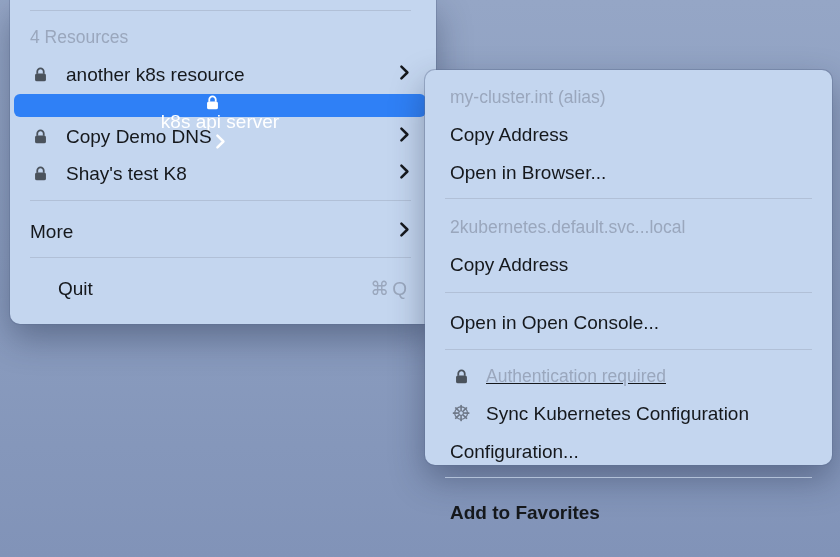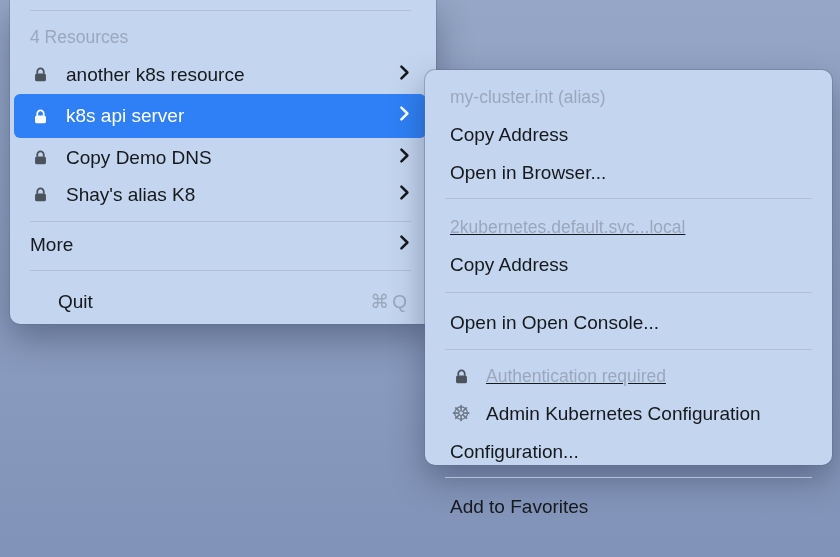--- a/index.html
+++ b/index.html
@@ -61,41 +61,42 @@
   .shortcut{color:var(--muted); font-size:19px; letter-spacing:3px;}
   .k8s-glyph{
     font-size:22px; line-height:1; color:var(--icon-muted);
     font-family:"DejaVu Sans",sans-serif;
   }
   
   .row.selected{
     background:var(--highlight);
     border-radius:6px;
     margin:1px 10px 1px 4px;
-    height:44px;
+    height:23px;
     padding:0 16px 0 16px;
     color:var(--on-highlight);
+    flex-direction:column;
   }
   .row.selected .lock,.row.selected .chevron{color:var(--on-highlight);}
   
   .mm-partial-sep{margin-top:10px;}
   .mm-header{margin-top:8px; height:38px;}
   .mm-sep-1{margin-top:8px;}
-  .mm-more{margin-top:4px;}
+  .mm-more{margin-top:12px;}
   .mm-sep-2{margin-top:7px;}
   .mm-quit{margin-top:12px;margin-left:28px;}
   .sm-header-1{margin-top:8px;}
   .sm-sep-1{margin-top:6px;}
-  .sm-header-2{margin-top:9px;text-decoration:underline;}
+  .sm-header-2{margin-top:9px;}
   .sm-sep-2{margin-top:8px;}
   .sm-admin{margin-top:11px;}
   .sm-sep-3{margin-top:7px;}
   .sm-auth-req{margin-top:7px;text-decoration:underline;}
   .sm-sep-4{margin-top:6px;}
-  .sm-favorites{margin-top:10px;}
+  .sm-favorites{margin-top:16px;font-weight:bold;}
 </style>
 </head>
 <body>
 
 <div class="menu main-menu">
 
   <hr class="sep mm-partial-sep">
 
   <div class="row mm-header">
     <span class="muted-text">4 Resources</span>
@@ -149,21 +150,21 @@
     </span>
   </div>
 
   <div class="row">
     <span class="icon-slot">
       <svg class="lock" width="17" height="17" viewBox="0 0 20 20">
           <path d="M6.2 9.2V6.6a3.8 3.8 0 0 1 7.6 0v2.6" fill="none" stroke="currentColor" stroke-width="2.1"></path>
           <rect x="3.6" y="8.8" width="12.8" height="9.2" rx="2.2" fill="currentColor"></rect>
         </svg>
     </span>
-    <span class="label">Shay's alias K8</span>
+    <span class="label">Shay's test K8</span>
     <span class="spring"></span>
     <span class="chevron">
       <svg width="11" height="17" viewBox="0 0 11 17">
           <path d="M2.4 2.6l6 5.9-6 5.9" fill="none" stroke="currentColor" stroke-width="2.5" stroke-linecap="round" stroke-linejoin="round"></path>
         </svg>
     </span>
   </div>
 
   <hr class="sep mm-sep-1">
 
@@ -226,21 +227,21 @@
           <rect x="3.6" y="8.8" width="12.8" height="9.2" rx="2.2" fill="currentColor"></rect>
         </svg>
     </span>
     <span class="muted-text">Authentication required</span>
   </div>
 
   <div class="row">
     <span class="icon-slot">
       <span class="k8s-glyph">☸</span>
     </span>
-    <span class="label">Admin Kubernetes Configuration</span>
+    <span class="label">Sync Kubernetes Configuration</span>
   </div>
 
   <div class="row">
     <span class="label">Configuration...</span>
   </div>
 
   <hr class="sep sm-sep-4">
 
   <div class="row sm-favorites">
     <span class="label">Add to Favorites</span>

